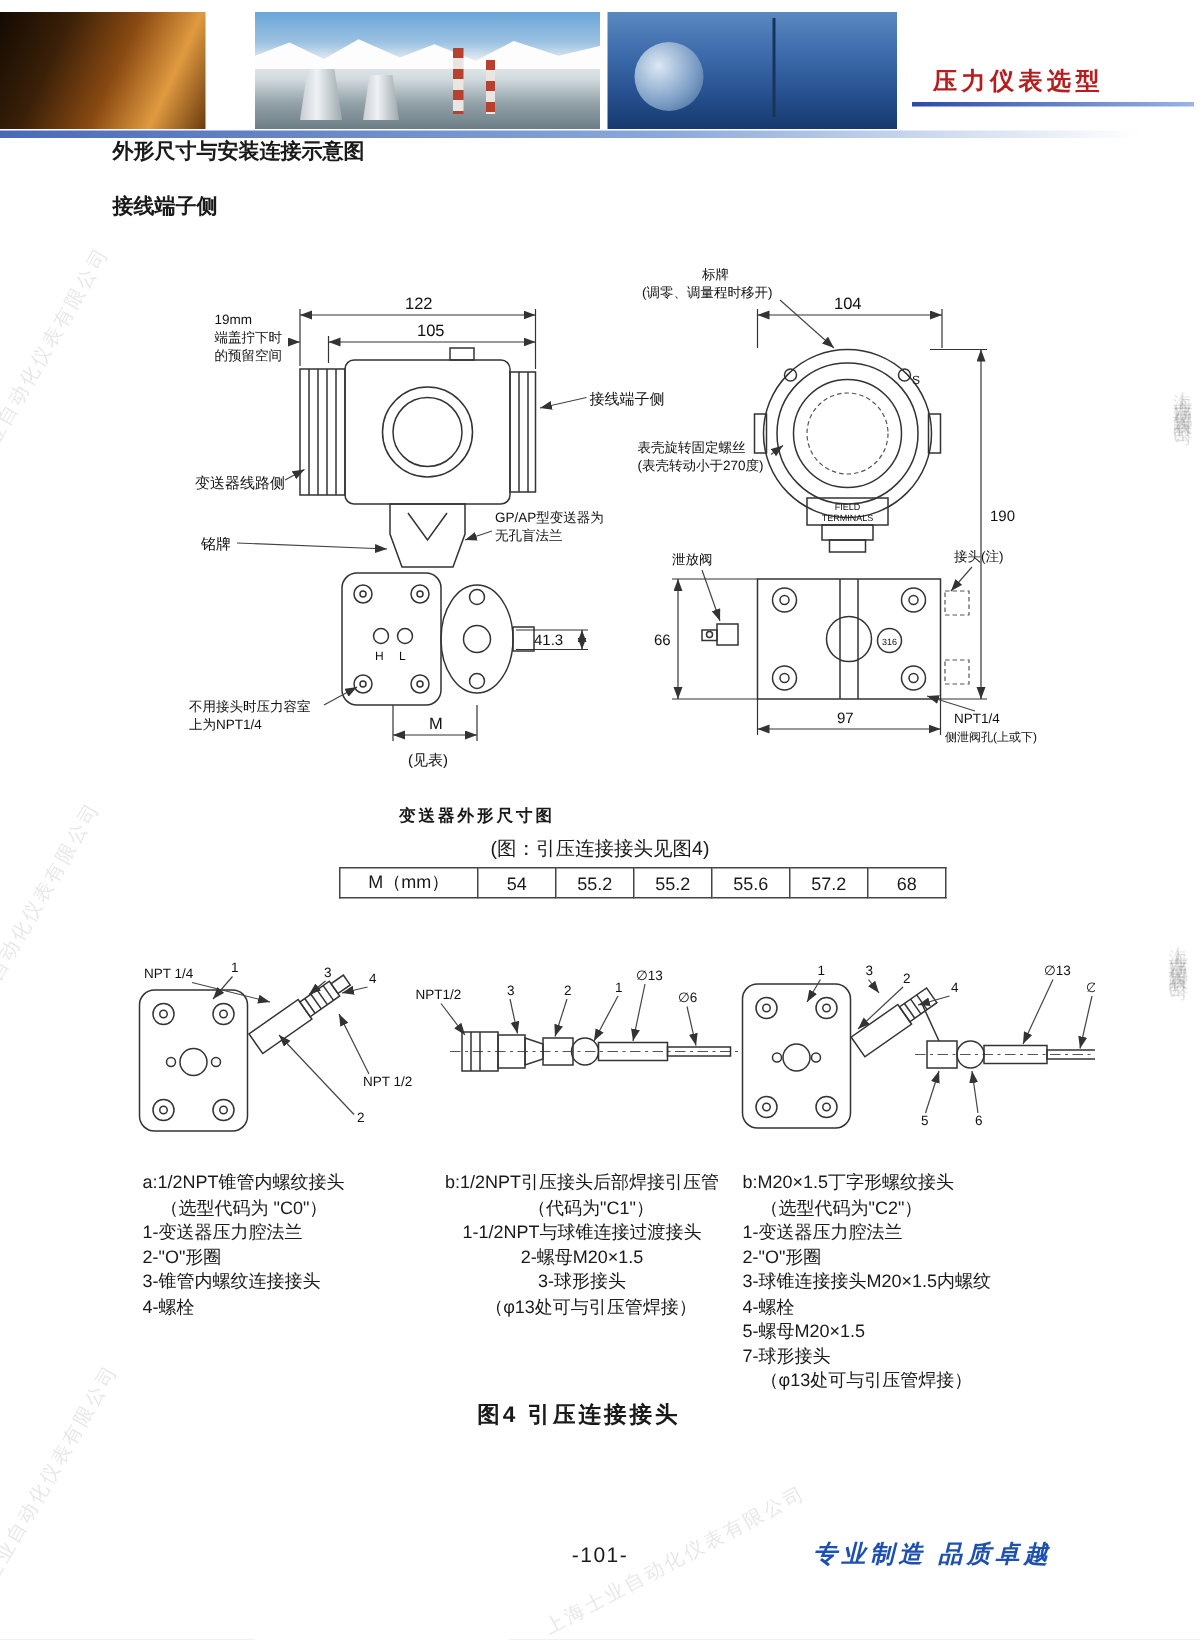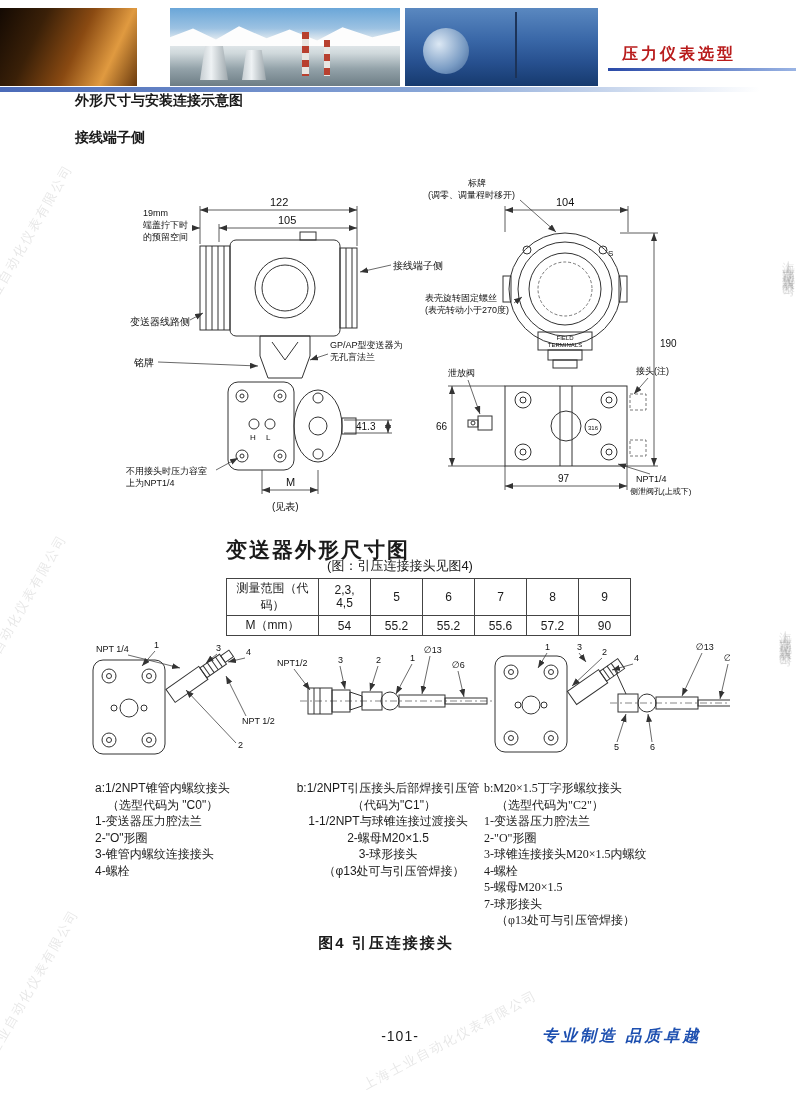--- a/index.html
+++ b/index.html
@@ -30,34 +30,34 @@
                   letter-spacing:3px; }
   .header-underline { position:absolute; top:68px; left:608px; width:188px; height:3px;
                       background:linear-gradient(90deg,#2a4aa8,#9ab4e4); }
 
   .h1 { position:absolute; top:92px; left:75px; font-size:14px; font-weight:bold; }
   .h2 { position:absolute; top:129px; left:75px; font-size:14px; font-weight:bold; }
 
   .drawing-svg { position:absolute; left:70px; top:170px; }
   .fig4-svg { position:absolute; left:70px; top:628px; }
 
-  .caption1 { position:absolute; top:536px; left:0; width:636px; text-align:center; font-size:21px; font-weight:bold; letter-spacing:2px; }
+  .caption1 { position:absolute; top:536px; left:0; width:636px; text-align:center; font-size:11px; font-weight:bold; letter-spacing:2px; }
   .caption2 { position:absolute; top:557px; left:0; width:800px; text-align:center; font-size:13px; font-weight:normal; }
 
   table.dim { position:absolute; top:578px; left:226px; border-collapse:collapse; }
   table.dim td { border:1px solid #444; text-align:center; font-size:12px; padding:1px 2px; }
   table.dim td.lbl { width:92px; font-size:12px; }
   table.dim td.val { width:52px; }
   td.small2 { font-size:10px; line-height:1.05; }
   .pre { white-space:pre-line; }
 
   .notes-col { position:absolute; top:780px; width:200px; font-size:12px; }
   .notes-col .line { line-height:16.5px; white-space:nowrap; }
   .notes-col .ind { padding-left:12px; }
-  .col-a { left:95px; } .col-b1 { left:288px;text-align:center; } .col-b2 { left:484px;font-family:Liberation Serif, serif; }
+  .col-a { left:95px; } .col-b1 { left:288px;text-align:center; } .col-b2 { left:495px; }
 
   .fig4-caption { position:absolute; top:934px; left:0; width:772px; text-align:center; font-size:15px; font-weight:bold; letter-spacing:2px; }
 
   .footer-page { position:absolute; top:1028px; left:0; width:800px; text-align:center; font-size:14px; letter-spacing:1px; }
   .footer-slogan { position:absolute; top:1026px; left:542px; color:#1e50b0; font-size:16px; font-weight:bold;
                    font-style:italic; letter-spacing:3px; }
 
   .wm { position:absolute; color:rgba(70,70,70,0.13); font-size:13px; white-space:nowrap;
         pointer-events:none; transform-origin:left top; letter-spacing:2px; }
   .wm-v { writing-mode:vertical-rl; }
@@ -264,38 +264,28 @@
       <text x="630" y="494" font-size="8">侧泄阀孔(上或下)</text>
       <line class="leader" x1="650" y1="474" x2="618" y2="464" marker-end="url(#ar1)"></line>
     </g>
   </svg>
 
   <div class="caption1">变送器外形尺寸图</div>
   <div class="caption2">(图：引压连接接头见图4)</div>
 
   <table class="dim">
     <tbody>
-        <tr>
-      <td class="lbl">测量范围（代码）</td>
-      <td class="val small2 pre">2,3,
-4,5</td>
-      <td class="val">5</td>
-      <td class="val">6</td>
-      <td class="val">7</td>
-      <td class="val">8</td>
-      <td class="val">9</td>
-    </tr>
     <tr>
       <td class="lbl">M（mm）</td>
       <td class="val">54</td>
       <td class="val">55.2</td>
       <td class="val">55.2</td>
       <td class="val">55.6</td>
       <td class="val">57.2</td>
-      <td class="val">90</td>
+      <td class="val">68</td>
     </tr>
   </tbody>
     </table>
 
   <svg class="fig4-svg" width="660" height="150" viewBox="70 628 660 150">
     <defs>
       <marker id="ar2" markerWidth="9" markerHeight="8" refX="8" refY="3" orient="auto-start-reverse" markerUnits="userSpaceOnUse">
         <path d="M0,0 L8,3 L0,6 z" fill="#333"></path>
       </marker>
     </defs>

